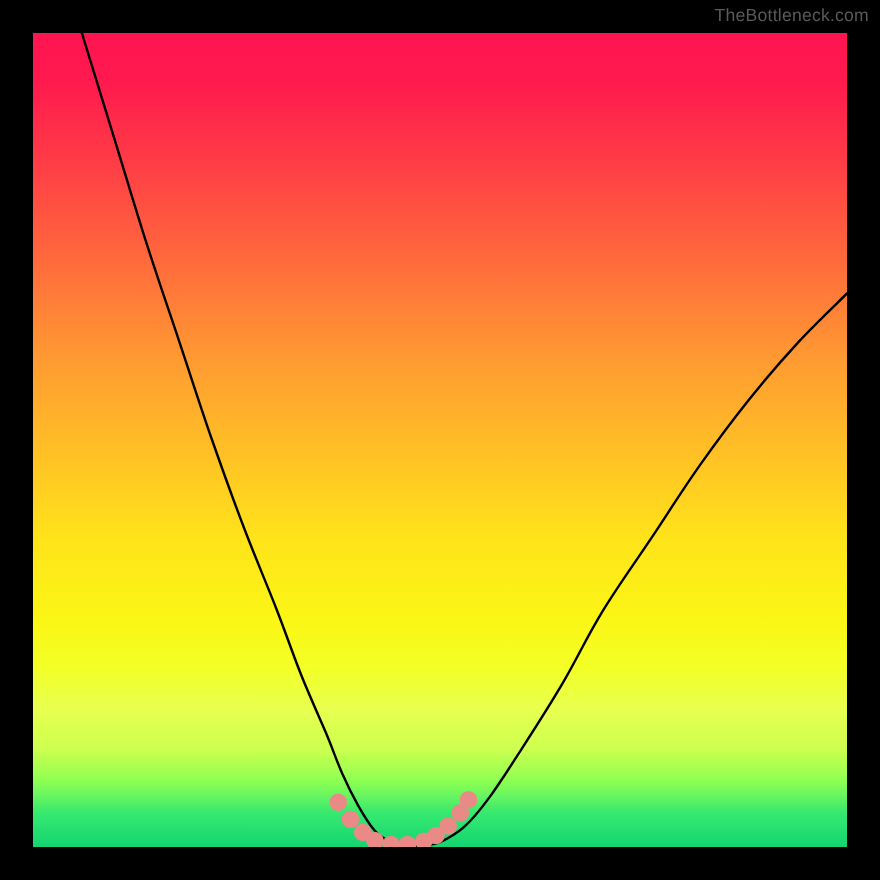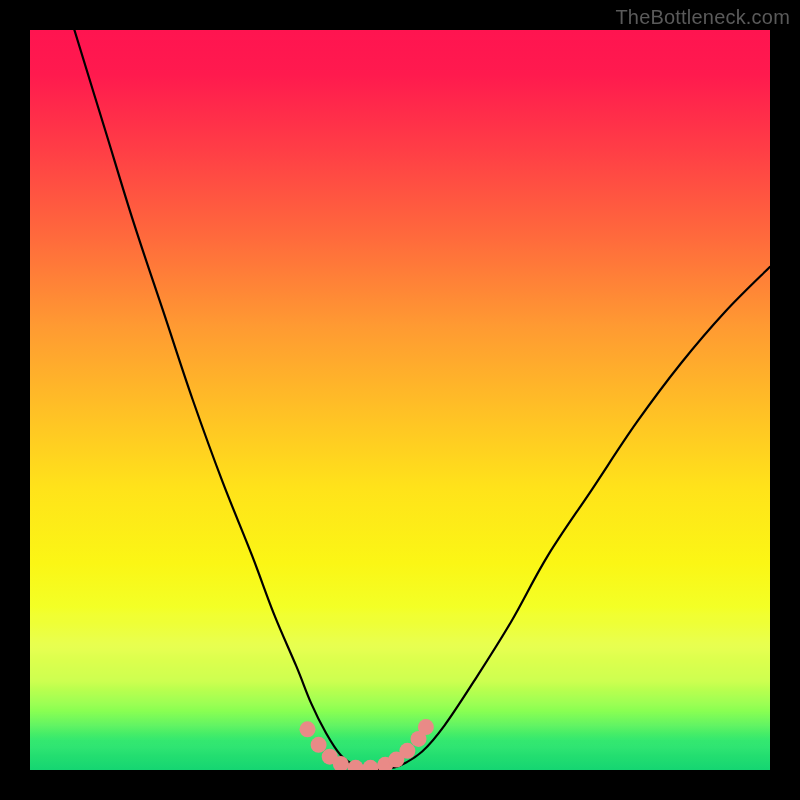--- a/index.html
+++ b/index.html
@@ -15,21 +15,21 @@
     position: relative;
     width: 800px;
     height: 800px;
     background: #000;
   }
   .watermark {
     position: absolute;
     top: 6px;
     right: 10px;
     color: #5a5a5a;
-    font-size: 20px;
+    font-size: 16px;
     font-weight: 400;
     letter-spacing: 0.2px;
     z-index: 3;
   }
   .plot-wrap {
     position: absolute;
     left: 30px;
     top: 30px;
     width: 740px;
     height: 740px;

